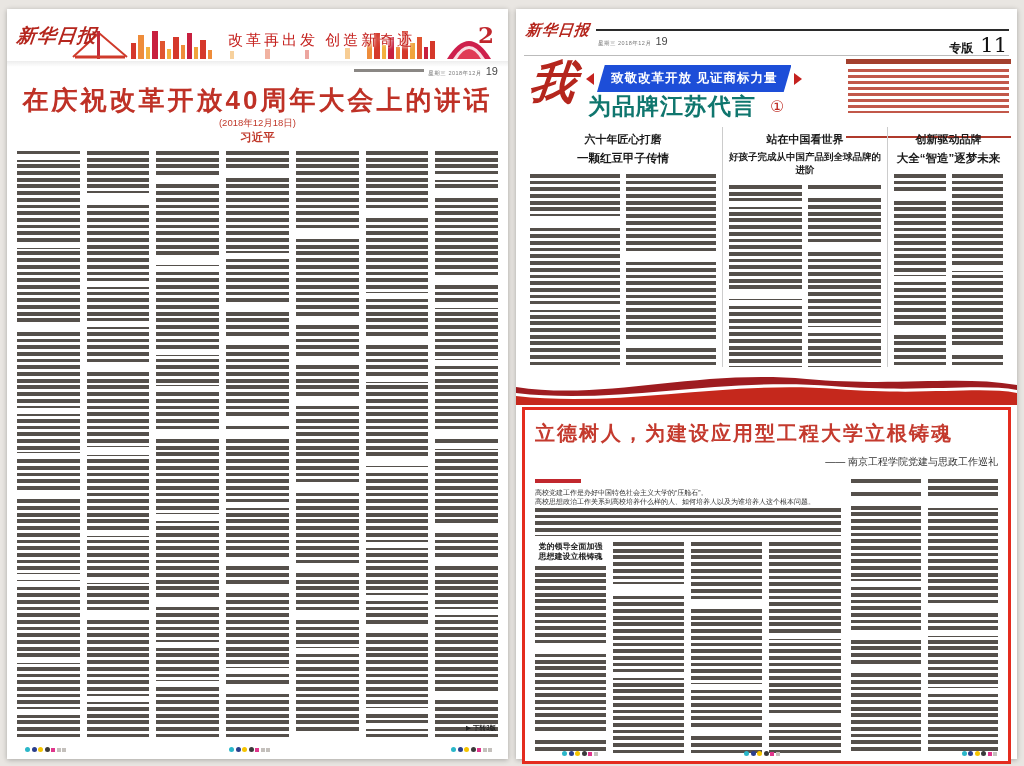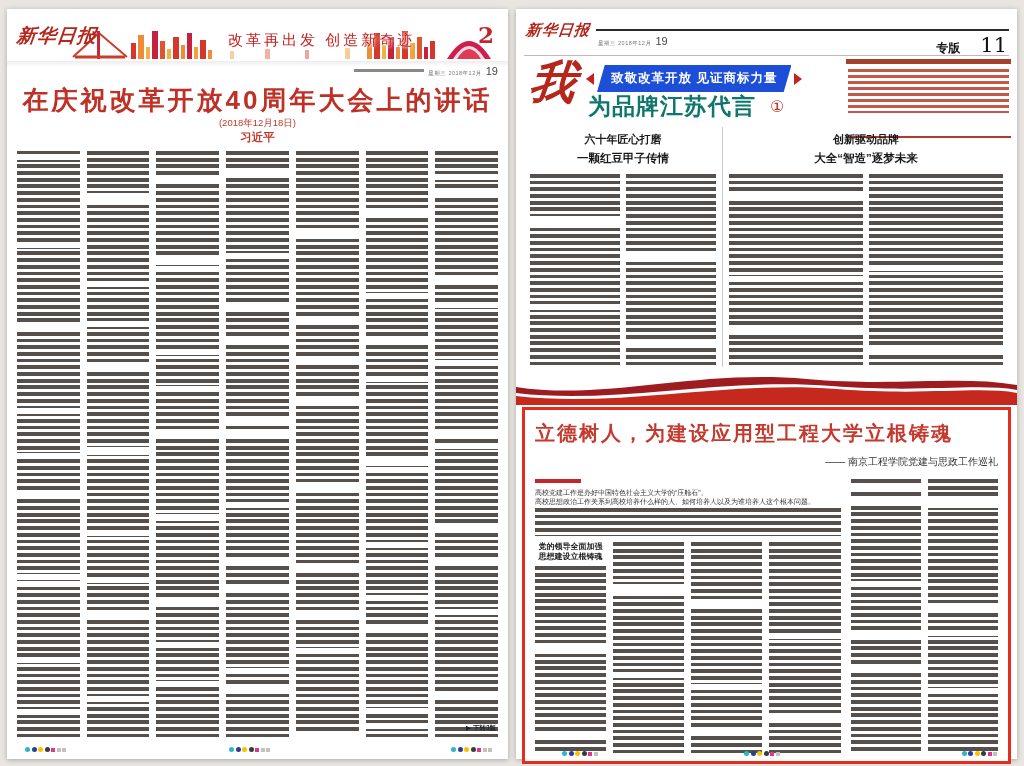--- a/index.html
+++ b/index.html
@@ -54,21 +54,21 @@
   .regs i{display:block}
   .rc{width:5px;height:5px;border-radius:50%}
   .rs{width:4px;height:4px}
   .c-cy{background:#2ab7c9}.c-bl{background:#2b3f8c}.c-ye{background:#f5c400}
   .c-bk{background:#3a3a3a}.c-mg{background:#e0368c}.c-gy{background:#c4c0bc}
 
   
   .rp-logo{position:absolute;left:10px;top:12px;font-size:15px}
   .rp-topline{position:absolute;left:80px;right:8px;top:20px;height:2px;background:#2b2b2b}
   .rp-date{position:absolute;left:82px;top:26px;display:flex;align-items:baseline;gap:4px}
-  .rp-fol{position:absolute;right:10px;top:24px;display:flex;align-items:baseline;gap:20px}
+  .rp-fol{position:absolute;right:10px;top:24px;display:flex;align-items:baseline;gap:7px}
   .rp-sec{font-size:12px;font-weight:bold;color:#111}
   .rp-num{font-family:"DejaVu Serif",serif;font-size:21px;color:#111}
   .rp-rule{position:absolute;left:8px;right:8px;top:46px;height:1px;background:#bbb}
 
   
   .wo{position:absolute;left:14px;top:50px;font-size:46px;line-height:1;z-index:2}
   .ribwrap{position:absolute;left:70px;top:56px;display:flex;align-items:center;gap:3px}
   .rib{background:#1d4ed8;color:#fff;font-size:12.5px;font-weight:bold;letter-spacing:1px;
        padding:5px 14px;clip-path:polygon(4% 0,100% 0,96% 100%,0 100%);white-space:nowrap}
   .notch-l{width:0;height:0;border-top:6px solid transparent;border-bottom:6px solid transparent;border-right:8px solid #c5221f}
@@ -239,20 +239,28 @@
     <div class="gkr"></div>
   </div>
 
   <div class="tops">
     <div class="tg" style="width:186px">
       <div class="h1">六十年匠心打磨</div>
       <div class="h2">一颗红豆甲子传情</div>
       <div class="cols">
         <div class="gk ph2"></div>
         <div class="gk ph5"></div>
+      </div>
+    </div>
+    <div class="tg" style="width:152px">
+      <div class="h1">站在中国看世界</div>
+      <div class="h2" style="font-size:9.5px">好孩子完成从中国产品到全球品牌的进阶</div>
+      <div class="cols">
+        <div class="gk ph3"></div>
+        <div class="gk ph6"></div>
       </div>
     </div>
     <div class="tg" style="flex:1">
       <div class="h1">创新驱动品牌</div>
       <div class="h2">大全“智造”逐梦未来</div>
       <div class="cols">
         <div class="gk ph4"></div>
         <div class="gk ph1"></div>
       </div>
     </div>

